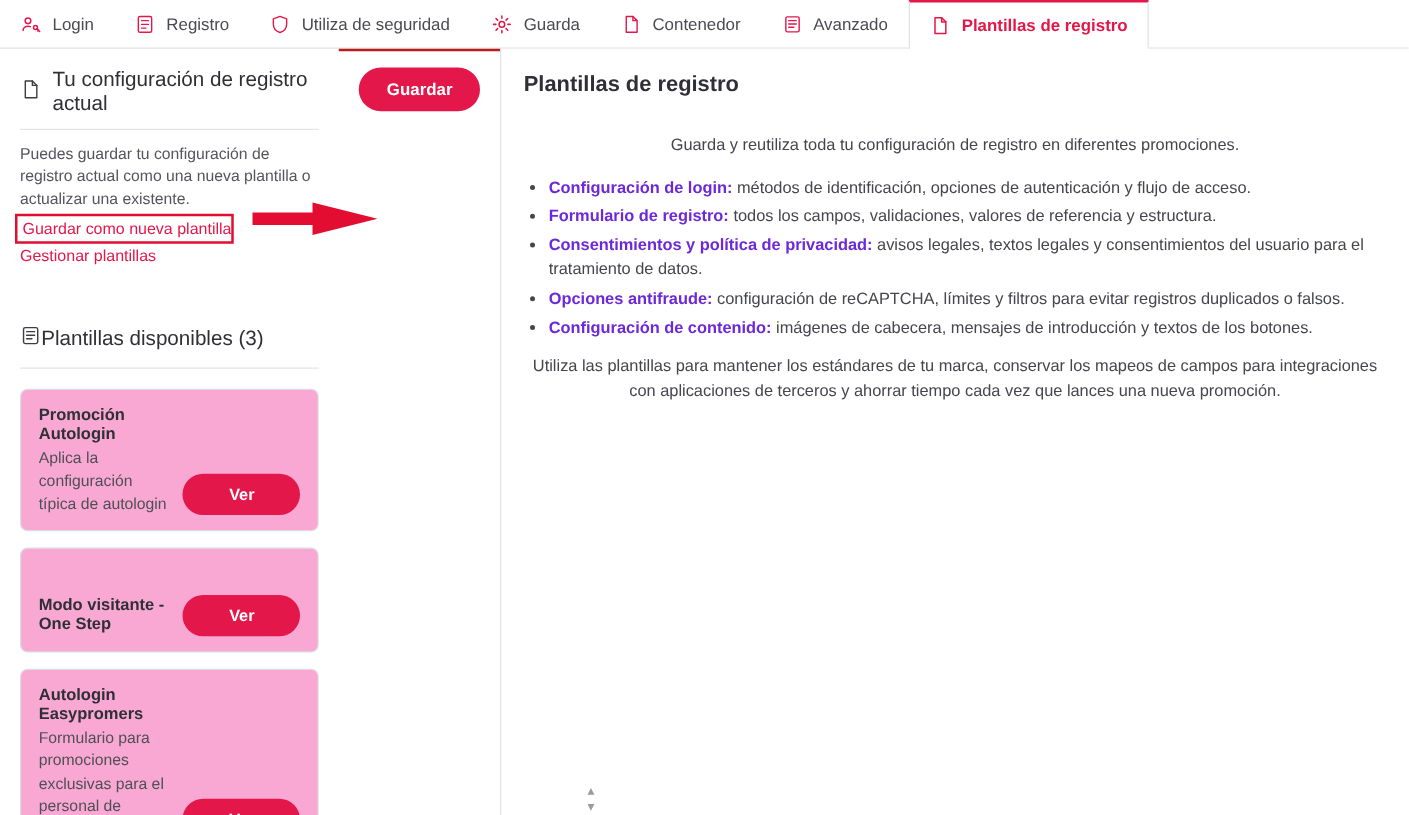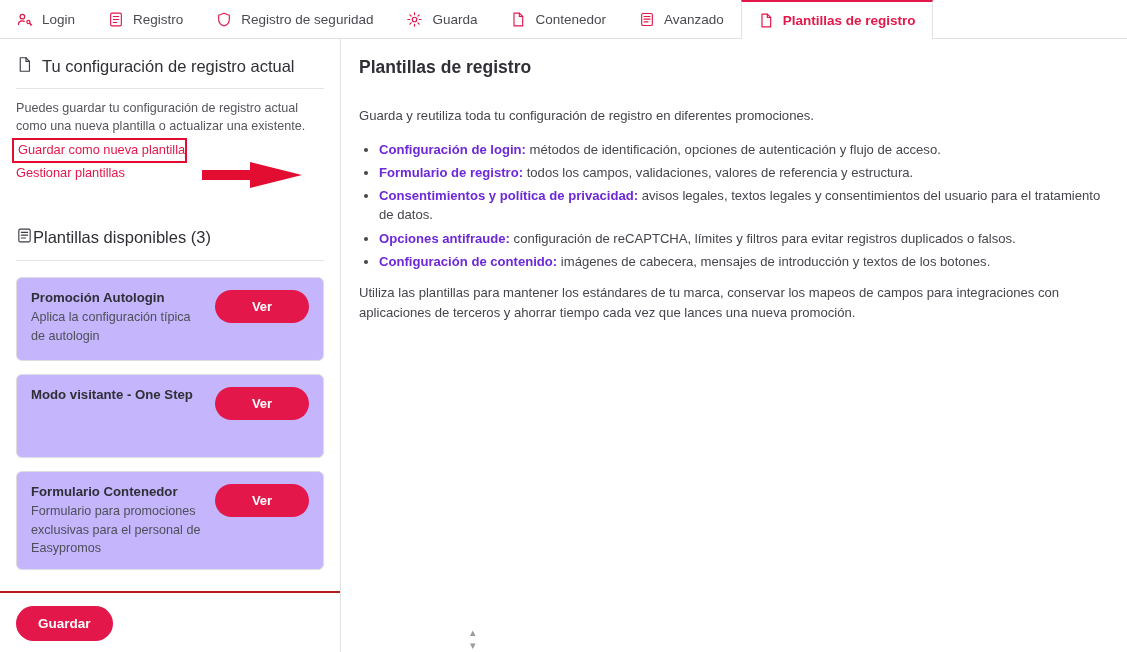--- a/index.html
+++ b/index.html
@@ -55,25 +55,25 @@
     height: 2px;
     background: #ffffff;
   }
 
   
   .body {
     display: flex;
     height: 613px;
   }
   .left {
-    width: 341px;
+    width: 401px;
     border-right: 1px solid #e2e2e6;
     position: relative;
     display: flex;
-    flex-direction: column;
+    flex-direction: row;
   }
   .left-scroll {
     flex: 1;
     padding: 16px 16px 8px 16px;
     overflow: hidden;
   }
   .right {
     flex: 1;
     padding: 18px 18px 18px 18px;
     background: #ffffff;
@@ -135,24 +135,24 @@
     font-weight: normal;
     color: #2f2f36;
   }
 
   .cards { margin-top: 16px; }
   .card {
     border: 1px solid #dcdce2;
     border-radius: 6px;
     padding: 12px 14px;
     display: flex;
-    align-items: flex-start;
+    align-items: flex-end;
     margin-bottom: 13px;
     min-height: 84px;
-    background: #c4b5fd;
+    background: #f9a8d4;
   }
   .card-text { flex: 1; padding-right: 10px; }
   .card-title {
     font-size: 13.2px;
     font-weight: bold;
     color: #2f2f36;
     margin-bottom: 3px;
   }
   .card-desc {
     font-size: 12.6px;
@@ -194,20 +194,21 @@
     margin: 0 0 28px 0;
     font-size: 17.5px;
     font-weight: bold;
     color: #2f2f36;
   }
   .right p {
     margin: 0 0 14px 0;
     font-size: 13.1px;
     line-height: 1.5;
     color: #45454d;
+    text-align: center;
   }
   .right ul {
     margin: 4px 0 12px 0;
     padding-left: 20px;
   }
   .right li {
     font-size: 13.1px;
     line-height: 1.47;
     color: #45454d;
     margin-bottom: 4px;
@@ -250,21 +251,21 @@
       </span>
       <span>Registro</span>
     </div>
 
     <div class="tab">
       <span class="tab-ico">
         <svg width="16" height="17" viewBox="0 0 24 24" fill="none" stroke="#e3174a" stroke-width="1.7" stroke-linecap="round" stroke-linejoin="round">
           <path d="M12 2.5l8 3v6c0 5-3.4 8.8-8 10.2C7.4 20.3 4 16.5 4 11.5v-6z"></path>
         </svg>
       </span>
-      <span>Registro de seguridad</span>
+      <span>Utiliza de seguridad</span>
     </div>
 
     <div class="tab">
       <span class="tab-ico">
         <svg width="17" height="17" viewBox="0 0 24 24" fill="none" stroke="#e3174a" stroke-width="1.7" stroke-linecap="round" stroke-linejoin="round">
           <circle cx="12" cy="12" r="3.2"></circle>
           <path d="M12 2.6v2.6M12 18.8v2.6M21.4 12h-2.6M5.2 12H2.6M18.6 5.4l-1.8 1.8M7.2 16.8l-1.8 1.8M18.6 18.6l-1.8-1.8M7.2 7.2L5.4 5.4"></path>
         </svg>
       </span>
       <span>Guarda</span>
@@ -347,21 +348,21 @@
 
           <div class="card">
             <div class="card-text">
               <div class="card-title">Modo visitante - One Step</div>
             </div>
             <button class="btn-ver">Ver</button>
           </div>
 
           <div class="card">
             <div class="card-text">
-              <div class="card-title">Formulario Contenedor</div>
+              <div class="card-title">Autologin Easypromers</div>
               <div class="card-desc">Formulario para promociones exclusivas para el personal de Easypromos</div>
             </div>
             <button class="btn-ver">Ver</button>
           </div>
 
         </div>
       </div>
 
       <div class="left-footer">
         <button class="btn-guardar">Guardar</button>

